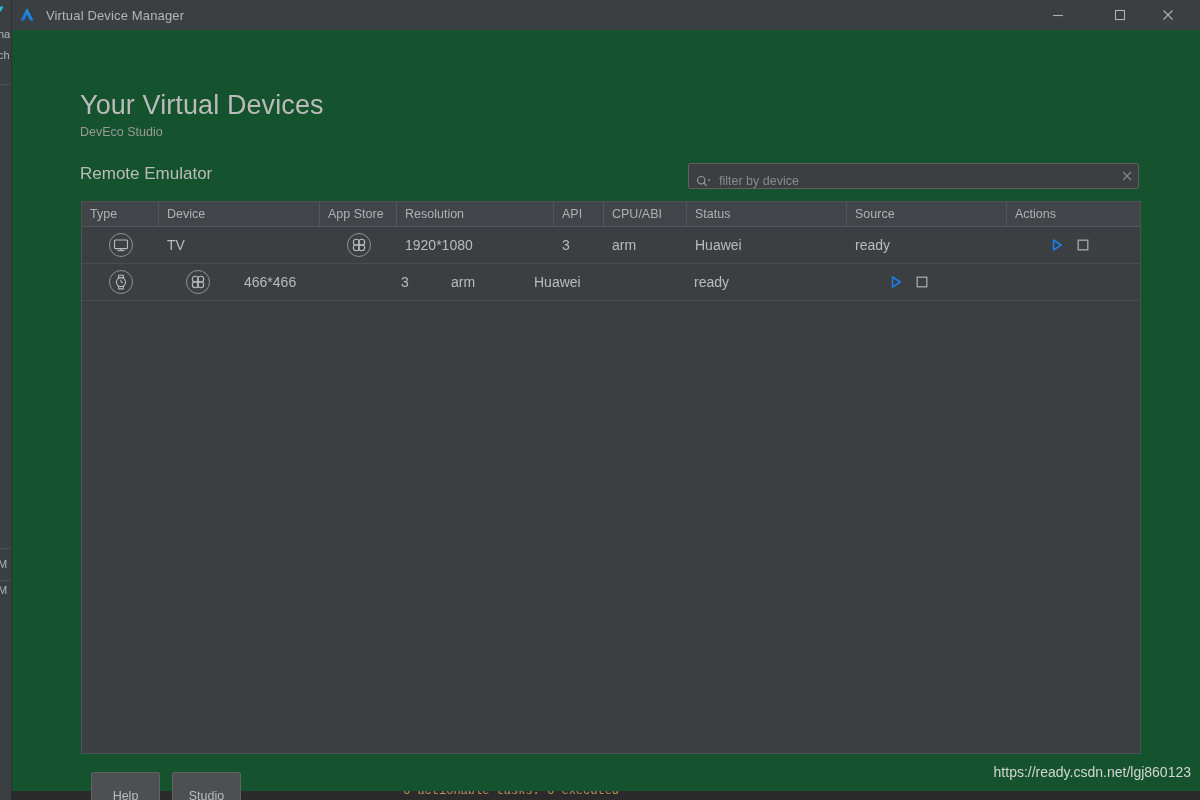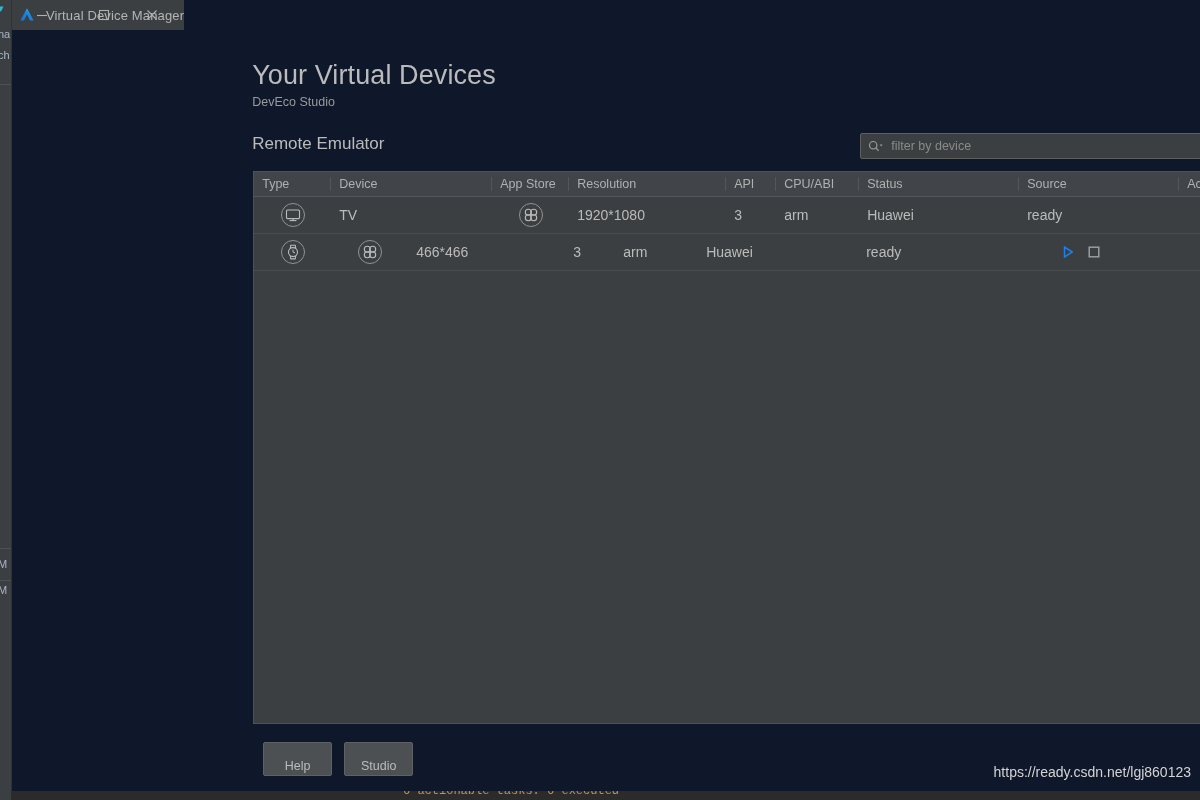--- a/index.html
+++ b/index.html
@@ -53,24 +53,24 @@
     font-size: 12px;
     color: #bc9458;
     white-space: nowrap;
   }
 
   
   #vdm-window {
     position: absolute;
     left: 11px; top: 0;
     width: 1189px; height: 791px;
-    background: #0f172a;
+    background: #14532d;
     border-left: 1px solid #323232;
     display: flex;
-    flex-direction: row;
+    flex-direction: column;
   }
 
   
   #title-bar {
     height: 30px;
     min-height: 30px;
     background: #3c3f41;
     display: flex;
     align-items: center;
     position: relative;
@@ -123,26 +123,26 @@
     position: absolute;
     left: 68px; top: 134px;
     font-size: 17px;
     color: #bbbbbb;
   }
 
   
   #filter-box {
     position: absolute;
     left: 676px; top: 133px;
-    width: 493px; height: 26px;
+    width: 451px; height: 26px;
     background: #3c3f41;
     border: 1px solid #5e6060;
     border-radius: 2px;
     display: flex;
-    align-items: center;
+    align-items: flex-end;
   }
   #filter-search-icon {
     margin-left: 7px;
     width: 16px; height: 14px;
     display: flex; align-items: center;
   }
   #filter-input {
     flex: 1;
     margin-left: 7px;
     background: transparent;
@@ -166,21 +166,20 @@
     width: 1060px; height: 553px;
     background: #3c3f41;
     border: 1px solid #4f5254;
   }
 
   #table-header {
     display: flex;
     height: 25px;
     background: #41454a;
     border-bottom: 1px solid #545759;
-    align-items: center;
   }
   .th {
     display: flex;
     align-items: center;
     padding-left: 8px;
     font-size: 12.5px;
     color: #b0b0b0;
     border-right: 1px solid #545759;
     overflow: hidden;
     white-space: nowrap;

